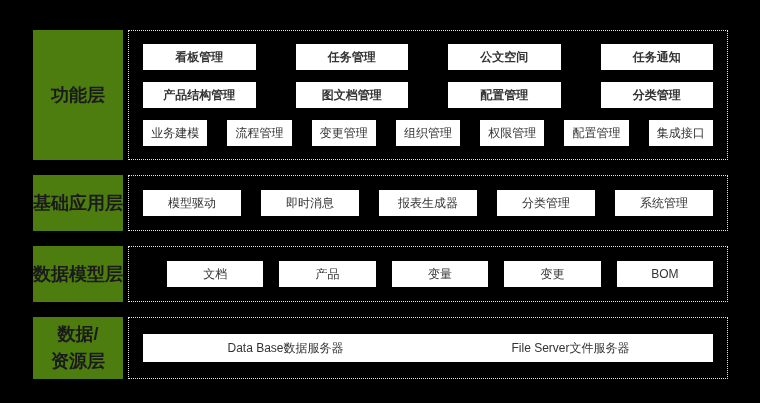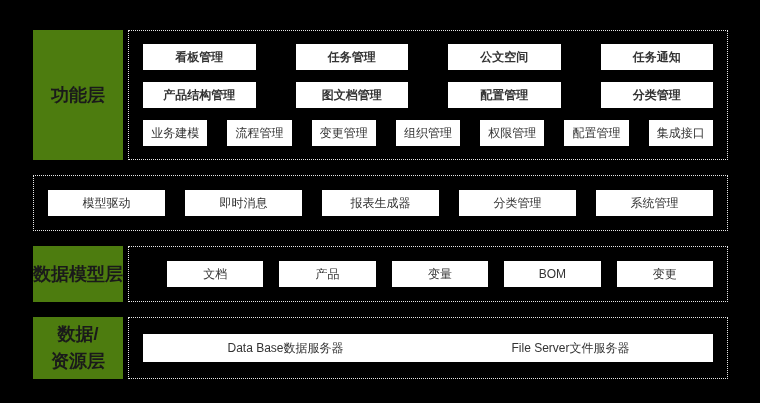--- a/index.html
+++ b/index.html
@@ -100,40 +100,41 @@
         <div class="node">变更管理</div>
         <div class="node">组织管理</div>
         <div class="node">权限管理</div>
         <div class="node">配置管理</div>
         <div class="node">集成接口</div>
       </div>
     </div>
   </div>
 
   <div class="layer layer-short layer-base-app">
+    <div class="layer-label">基础应用层</div>
     <div class="layer-body">
       <div class="node-row gap-small">
         <div class="node">模型驱动</div>
         <div class="node">即时消息</div>
         <div class="node">报表生成器</div>
         <div class="node">分类管理</div>
         <div class="node">系统管理</div>
       </div>
     </div>
   </div>
 
   <div class="layer layer-short layer-data-model">
     <div class="layer-label">数据模型层</div>
     <div class="layer-body">
       <div class="node-row gap-mid">
         <div class="node">文档</div>
         <div class="node">产品</div>
         <div class="node">变量</div>
+        <div class="node">变更</div>
         <div class="node">BOM</div>
-        <div class="node">变更</div>
       </div>
     </div>
   </div>
 
   <div class="layer layer-resource">
     <div class="layer-label">数据/
 资源层</div>
     <div class="layer-body">
       <div class="node-row gap-serv">
         <div class="node">Data Base数据服务器</div>

